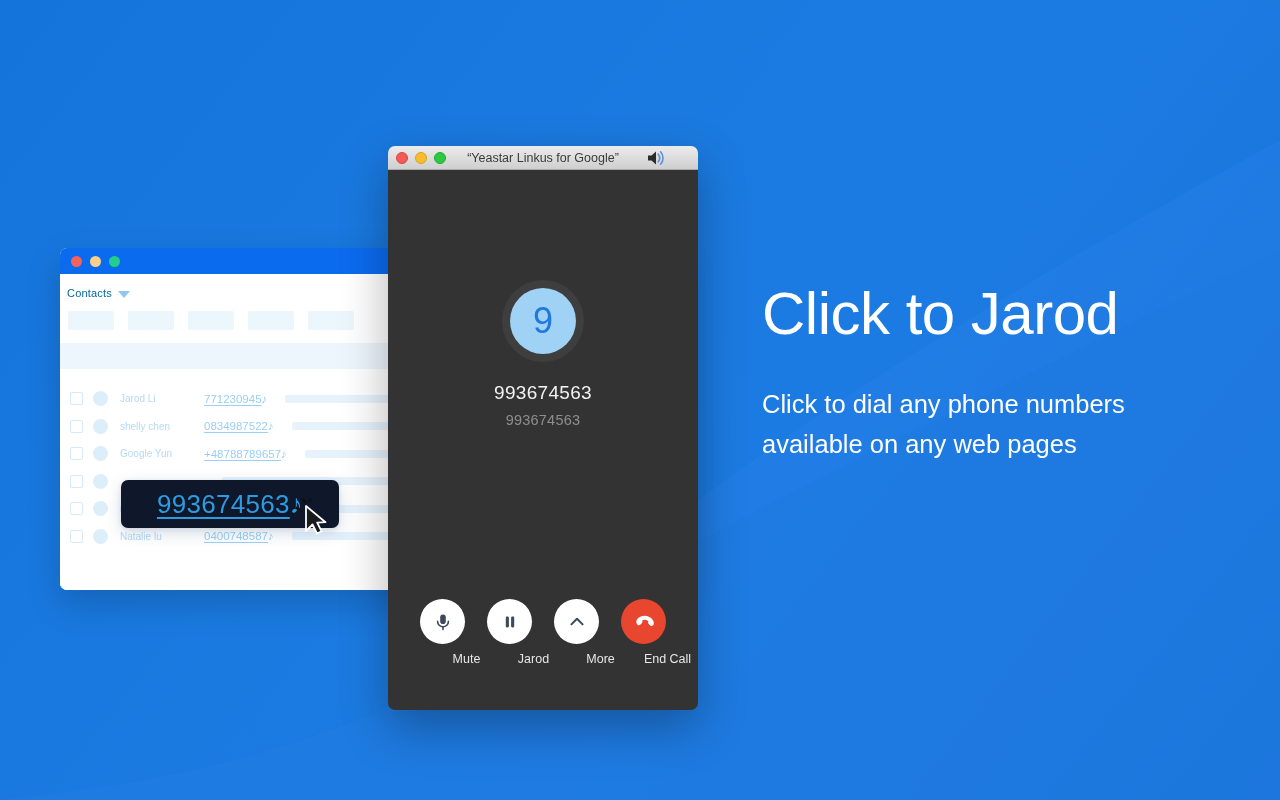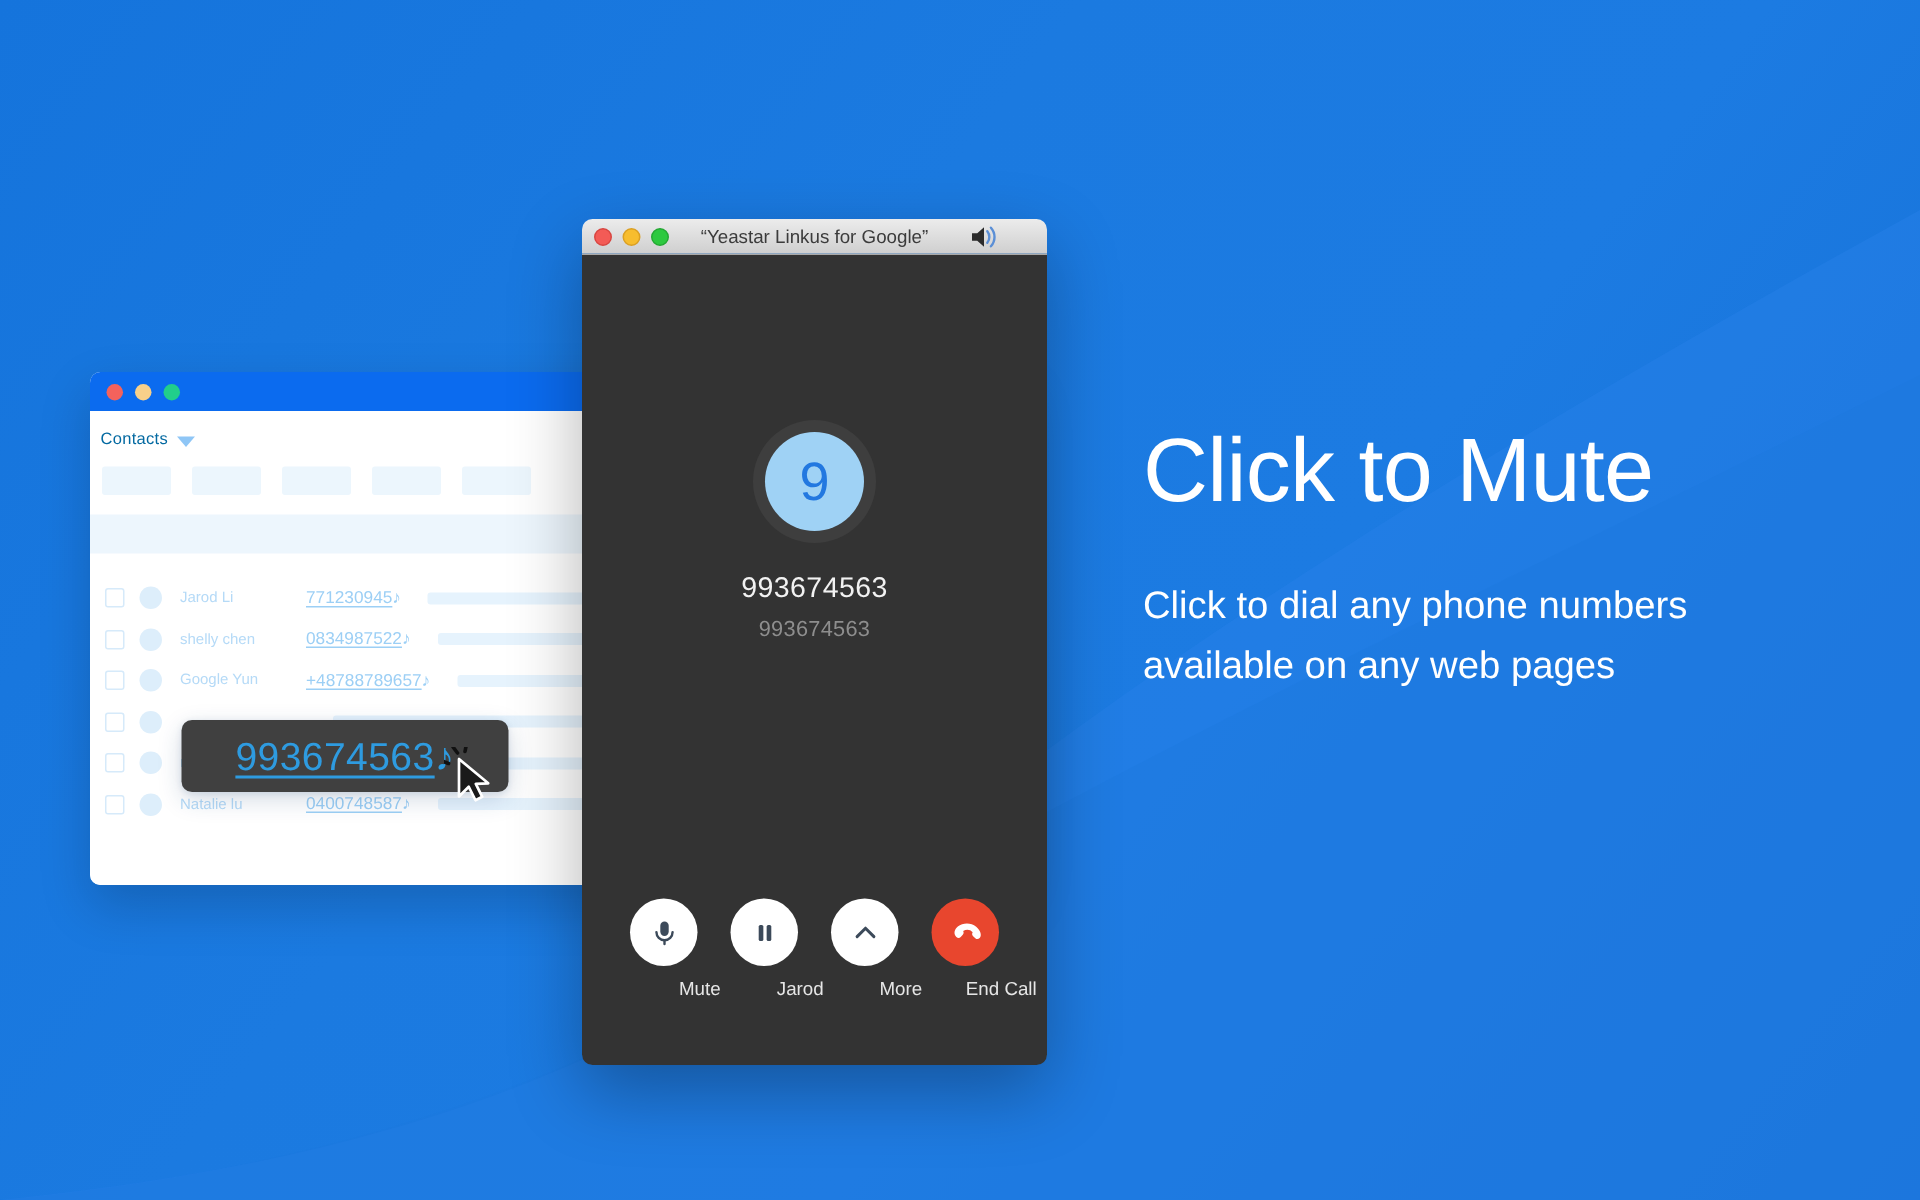--- a/index.html
+++ b/index.html
@@ -140,21 +140,21 @@
     margin-right: 10px;
   }
 
   
   .num-popup {
     position: absolute;
     left: 61px;
     top: 206px;
     width: 218px;
     height: 48px;
-    background: #404040;
+    background: #0f172a;
     border-radius: 7px;
     box-shadow: 0 5px 16px rgba(20,60,110,0.18), 0 1px 4px rgba(20,60,110,0.10);
     display: flex;
     align-items: center;
     justify-content: center;
   }
   .num-popup-text {
     font-size: 26px;
     color: #2E9BE0;
     text-decoration: underline;
@@ -482,17 +482,17 @@
             </svg>
           </span>
           <span class="ctrl-label">End Call</span>
         </div>
 
       </div>
     </div>
   </div>
 
   <div class="copy">
-    <h1 class="copy-title">Click to Mute</h1>
+    <h1 class="copy-title">Click to Jarod</h1>
     <p class="copy-sub">Click to dial any phone numbers available on any web pages</p>
   </div>
 
 </div>
 
 </body></html>

